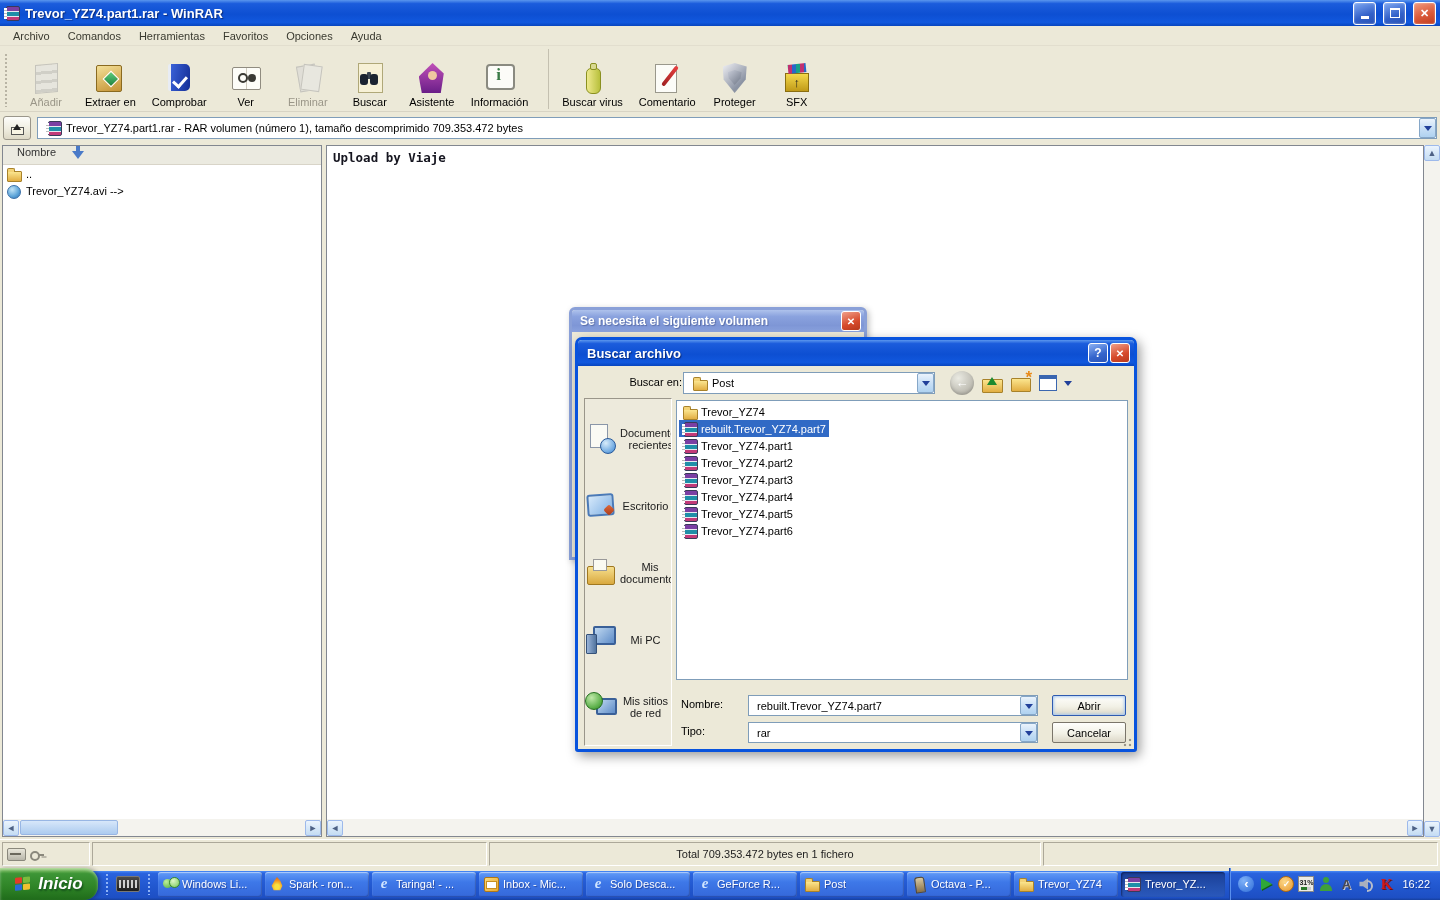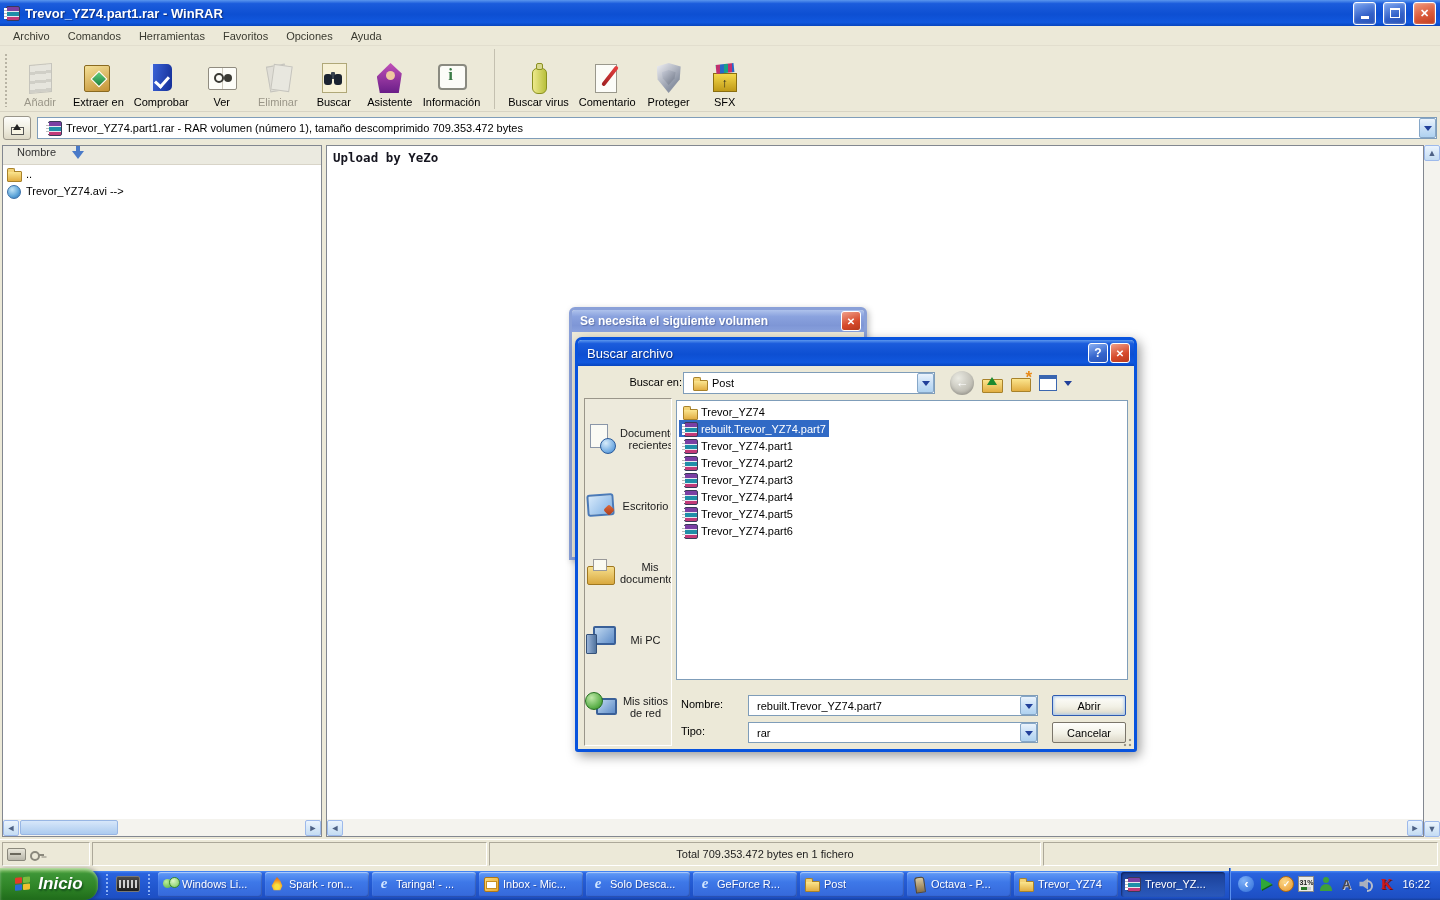--- a/index.html
+++ b/index.html
@@ -14,21 +14,21 @@
   .title-text{color:#fff;font-weight:bold;font-size:13px;text-shadow:1px 1px 1px #0A2A7A;flex:1;white-space:nowrap;overflow:hidden}
   .winbtn{width:21px;height:21px;border:1px solid #fff;border-radius:3px;display:flex;align-items:center;justify-content:center;color:#fff;font-weight:bold;font-size:11px;margin-left:2px;background:linear-gradient(160deg,#7FA8F2,#3260C8 60%,#2A52B4);box-shadow:inset 0 0 2px rgba(255,255,255,.6)}
   .winbtn.close{background:linear-gradient(160deg,#F09A80,#DA5A3A 55%,#C03C1E)}
   .min-glyph{width:8px;height:3px;background:#fff;margin-top:9px}
   .restore-glyph{width:8px;height:7px;border:1px solid #fff;border-top:2px solid #fff;position:relative}
   .x-glyph::after{content:"\2715"}
 
   .menubar{height:19px;display:flex;align-items:center;padding-left:4px;background:#ECE9D8;border-bottom:1px solid #E2DECE;flex:0 0 auto}
   .menu-item{padding:2px 9px;color:#3A3A30}
 
-  .toolbar{height:62px;display:flex;align-items:flex-end;padding:1px 1px 2px 2px;gap:0;background:#ECE9D8;border-bottom:1px solid #D8D4C4;flex:0 0 auto}
+  .toolbar{height:62px;display:flex;align-items:flex-end;padding:1px 1px 2px 2px;gap:6px;background:#ECE9D8;border-bottom:1px solid #D8D4C4;flex:0 0 auto}
   .tb-handle{width:5px;height:54px;margin:0 3px 2px 2px;background:radial-gradient(circle,#B8B4A4 1px,transparent 1.4px) 0 0/4px 4px}
   .tbtn{display:flex;flex-direction:column;align-items:center;justify-content:flex-end;min-width:46px;height:58px;padding:1px 5px;gap:1px;color:#000;border-radius:3px}
   .tbtn.disabled{color:#9A9688}
   .tbtn.disabled .tb-icon{filter:grayscale(1) opacity(.55)}
   .tbtn.sep{border-left:1px solid #C4C0B0;margin-left:9px;padding-left:13px;border-radius:0}
   .tb-icon{width:36px;height:34px;position:relative;display:block}
   .tb-label{white-space:nowrap}
 
   .addressbar{height:28px;display:flex;align-items:center;gap:6px;padding:2px 3px;flex:0 0 auto}
   .updir-btn{width:26px;height:22px;border:1px solid #9A968A;border-radius:3px;background:linear-gradient(180deg,#FDFDFB,#EFEDE0 55%,#DDD8C6);display:flex;align-items:center;justify-content:center}
@@ -69,21 +69,21 @@
   
   #volume-dialog{position:absolute;left:569px;top:307px;width:298px;height:253px;z-index:40;border:3px solid #8AA0D8;border-radius:6px 6px 0 0;background:#ECE9D8;box-sizing:border-box;box-shadow:2px 2px 6px rgba(0,0,0,.25)}
   #volume-dialog .dlg-title{height:22px;background:linear-gradient(180deg,#AEC2EC 0%,#8AA2DE 30%,#7E96D6 70%,#8AA2DE 100%);display:flex;align-items:center;padding:0 3px 0 8px;border-radius:3px 3px 0 0}
   #volume-dialog .dlg-title-text{color:#fff;font-weight:bold;font-size:12px;flex:1;text-shadow:1px 1px 1px #5A6EA8}
   .dlg-close{width:18px;height:18px;border:1px solid #fff;border-radius:3px;background:linear-gradient(160deg,#F0A08A,#D6492A 60%,#B83A1E);color:#fff;font-weight:bold;font-size:10px;display:flex;align-items:center;justify-content:center}
   .dlg-help{width:18px;height:18px;border:1px solid #fff;border-radius:3px;background:linear-gradient(160deg,#8AB0F2,#3464CC 60%,#2A54B8);color:#fff;font-weight:bold;font-size:12px;display:flex;align-items:center;justify-content:center;margin-right:2px}
 
   
   #open-dialog{position:absolute;left:575px;top:337px;width:562px;height:415px;z-index:50;border:3px solid #0853DD;border-radius:7px 7px 3px 3px;background:#ECE9D8;box-sizing:border-box;box-shadow:3px 4px 12px rgba(0,0,0,.4)}
   #open-dialog .dlg-title{height:26px;background:linear-gradient(180deg,#5A96EE 0%,#1B5CDC 14%,#0D4FD2 55%,#1158DE 86%,#0845BE 100%);display:flex;align-items:center;padding:0 4px 0 9px;border-radius:4px 4px 0 0}
-  #open-dialog .dlg-title-text{color:#fff;font-weight:normal;font-size:13px;flex:1;text-shadow:1px 1px 1px #0A2A7A}
+  #open-dialog .dlg-title-text{color:#fff;font-weight:bold;font-size:13px;flex:1;text-shadow:1px 1px 1px #0A2A7A}
   .dlg-body{position:relative;height:383px}
   .lookin-label{position:absolute;left:40px;top:10px;width:64px;text-align:right;color:#000}
   .lookin-combo{position:absolute;left:105px;top:6px;width:252px}
   .nav-row{position:absolute;left:372px;top:5px;display:flex;align-items:center;gap:7px}
   .places{position:absolute;left:6px;top:32px;width:88px;height:348px;background:#EDEADC;border:1px solid;border-color:#9A968A #FFF #FFF #9A968A;overflow:hidden;box-sizing:border-box}
   .place{display:flex;flex-direction:row;align-items:center;gap:3px;padding-top:12px;height:55px;color:#1A1A1A}
   .plabel{text-align:center;line-height:12px;width:84px}
   .dlg-list{position:absolute;left:98px;top:34px;width:452px;height:280px;background:#fff;border:1px solid #7F9DB9;overflow:hidden;padding:2px 0 0 2px;box-sizing:border-box}
   .drow{display:flex;align-items:center;gap:3px;height:17px;padding:0 3px;width:fit-content;color:#000;white-space:nowrap}
   .drow.selected{background:#316AC5}
@@ -306,21 +306,21 @@
         </div>
       <div class="hscroll" data-name="left-panel-hscrollbar">
         <span class="sbtn" data-name="scroll-left-icon">◄</span>
         <span class="sthumb" data-name="scroll-thumb"></span>
         <span class="sbtn right" data-name="scroll-right-icon">►</span>
       </div>
     </div>
 
     <div class="right-panel" data-name="comment-panel">
       <div class="comment-area" data-name="archive-comment">
-          <div class="comment-line" data-name="comment-line">Upload by YeZo</div>
+          <div class="comment-line" data-name="comment-line">Upload by Viaje</div>
       </div>
       <div class="hscroll" data-name="right-panel-hscrollbar">
         <span class="sbtn" data-name="scroll-left-icon">◄</span>
         <span class="sbtn right" data-name="scroll-right-icon">►</span>
       </div>
     </div>
 
     <div class="vscroll" data-name="vertical-scrollbar">
       <span class="sbtn" data-name="scroll-up-icon">▲</span>
       <span class="sbtn" data-name="scroll-down-icon">▼</span>

